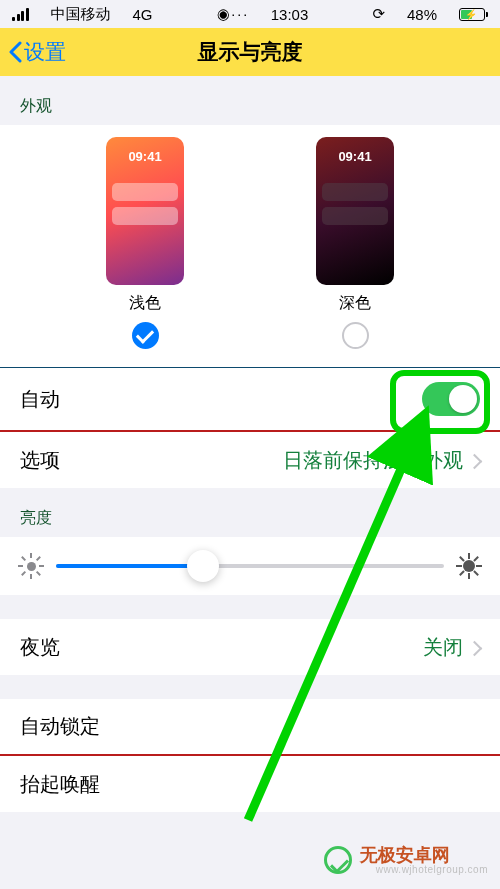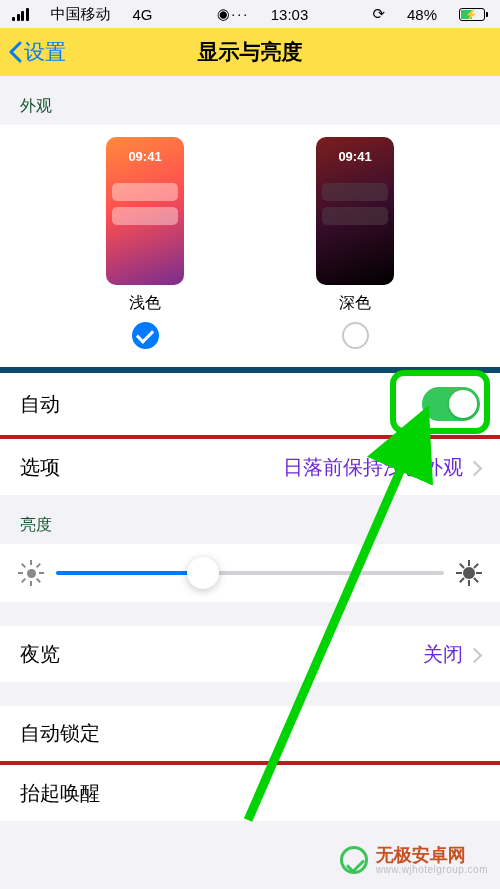--- a/index.html
+++ b/index.html
@@ -17,40 +17,40 @@
 .battery-tip { width:2px; height:5px; background:#000; border-radius:0 1px 1px 0; }
 .charge { font-size:10px; position:absolute; left:50%; top:50%; transform:translate(-50%,-50%); }
 
 .navbar { height:48px; display:flex; align-items:center; justify-content:center; position:relative; background:#fde047; }
 .navbar .back { position:absolute; left:8px; display:flex; align-items:center; color:#007aff; font-size:21px; gap:2px; }
 .navbar .title { font-size:21px; font-weight:600; }
 
 .section-header { padding:20px 20px 8px; font-size:16px; color:#14532d; }
 
 .panel { background:#fff; }
-.appearance-row { display:flex; justify-content:space-around; padding:12px 40px 18px; border-bottom:6px solid #0c4a6e; }
+.appearance-row { display:flex; justify-content:space-around; padding:12px 40px 18px; border-bottom:1px solid #0c4a6e; }
 .appearance-opt { display:flex; flex-direction:column; align-items:center; gap:8px; }
 .preview { width:78px; height:148px; border-radius:10px; position:relative; overflow:hidden; }
 .preview.light { background:linear-gradient(160deg,#ff8a3c 0%,#ff4e50 45%,#7a2d8f 100%); }
 .preview.dark  { background:linear-gradient(160deg,#7b1e1e 0%,#3a0d2b 50%,#000 100%); }
 .preview .time { position:absolute; top:12px; left:0; right:0; text-align:center; color:#fff; font-size:13px; font-weight:600; }
 .preview .bubble { position:absolute; left:8%; right:8%; height:18px; border-radius:5px; }
 .preview.light .bubble { background:rgba(255,255,255,.4); }
 .preview.dark  .bubble { background:rgba(80,60,70,.55); }
 .preview .b1{ top:46px; } .preview .b2{ top:70px; }
 .opt-label { font-size:16px; }
 .radio { width:27px; height:27px; border-radius:50%; }
 .radio.checked { background:#007aff; display:flex; align-items:center; justify-content:center; }
 .radio.checked::after { content:""; width:7px; height:13px; border:solid #fff; border-width:0 3px 3px 0; transform:rotate(45deg) translate(-1px,-1px); }
 .radio.unchecked { border:2px solid #c7c7cc; }
 
-.cell { display:flex; align-items:center; justify-content:space-between; padding:14px 20px; min-height:56px; border-bottom:4px solid #b91c1c; background:#fff; }
+.cell { display:flex; align-items:center; justify-content:space-between; padding:14px 20px; min-height:56px; border-bottom:2px solid #b91c1c; background:#fff; }
 .cell:last-child { border-bottom:none; }
 .cell-label { font-size:20px; }
-.cell-value { font-size:20px; color:#6d28d9; display:flex; align-items:center; gap:4px;justify-content:center; }
+.cell-value { font-size:20px; color:#15803d; display:flex; align-items:center; gap:4px;justify-content:center; }
 .chevron::after{ content:""; width:9px; height:9px; border:solid #c7c7cc; border-width:2.5px 2.5px 0 0; transform:rotate(45deg); display:inline-block; margin-left:2px; }
 
 .toggle { width:58px; height:34px; background:#34c759; border-radius:17px; position:relative; }
 .toggle .knob { position:absolute; right:3px; top:3px; width:28px; height:28px; background:#fff; border-radius:50%; box-shadow:0 1px 3px rgba(0,0,0,.25); }
 
 .slider-row { display:flex; align-items:center; gap:14px; padding:18px 20px; }
 .sun { width:22px; height:22px; position:relative; display:flex; align-items:center; justify-content:center; }
 .sun .core { width:9px; height:9px; border-radius:50%; background:#8a8a8e; }
 .sun .ray { position:absolute; width:2px; height:5px; background:#8a8a8e; left:50%; top:-2px; transform-origin:1px 13px; margin-left:-1px; }
 .sun.big .core{ width:12px;height:12px;background:#555;} .sun.big .ray{ height:6px; background:#555; }
@@ -62,21 +62,21 @@
 
 
 .hl-box { position:absolute; left:390px; top:370px; width:100px; height:64px; border:6px solid #00d300; border-radius:14px; pointer-events:none; }
 .arrow-svg { position:absolute; left:0; top:0; pointer-events:none; }
 
 .watermark { position:absolute; right:12px; bottom:14px; display:flex; align-items:center; gap:8px; opacity:.9; }
 .wm-logo { width:28px; height:28px; border-radius:50%; border:3px solid #2bbf4a; position:relative; }
 .wm-logo::before{ content:""; position:absolute; left:4px; top:10px; width:14px; height:7px; border:3px solid #2bbf4a; border-top:none; border-right:none; transform:rotate(-45deg); }
 .wm-text { display:flex; flex-direction:column; line-height:1.05; }
 .wm-text .t1{ font-size:18px; font-weight:700; color:#c2410c; }
-.wm-text .t2{ font-size:10px; color:#bbb; letter-spacing:.5px; }
+.wm-text .t2{ font-size:10px; color:#bbb; letter-spacing:.5px;margin-left:16px; }
 </style>
 </head>
 <body>
 
 <div class="status-bar">
   <div class="status-left">
     <div class="signal-bars">
         <span></span>
         <span></span>
         <span></span>

